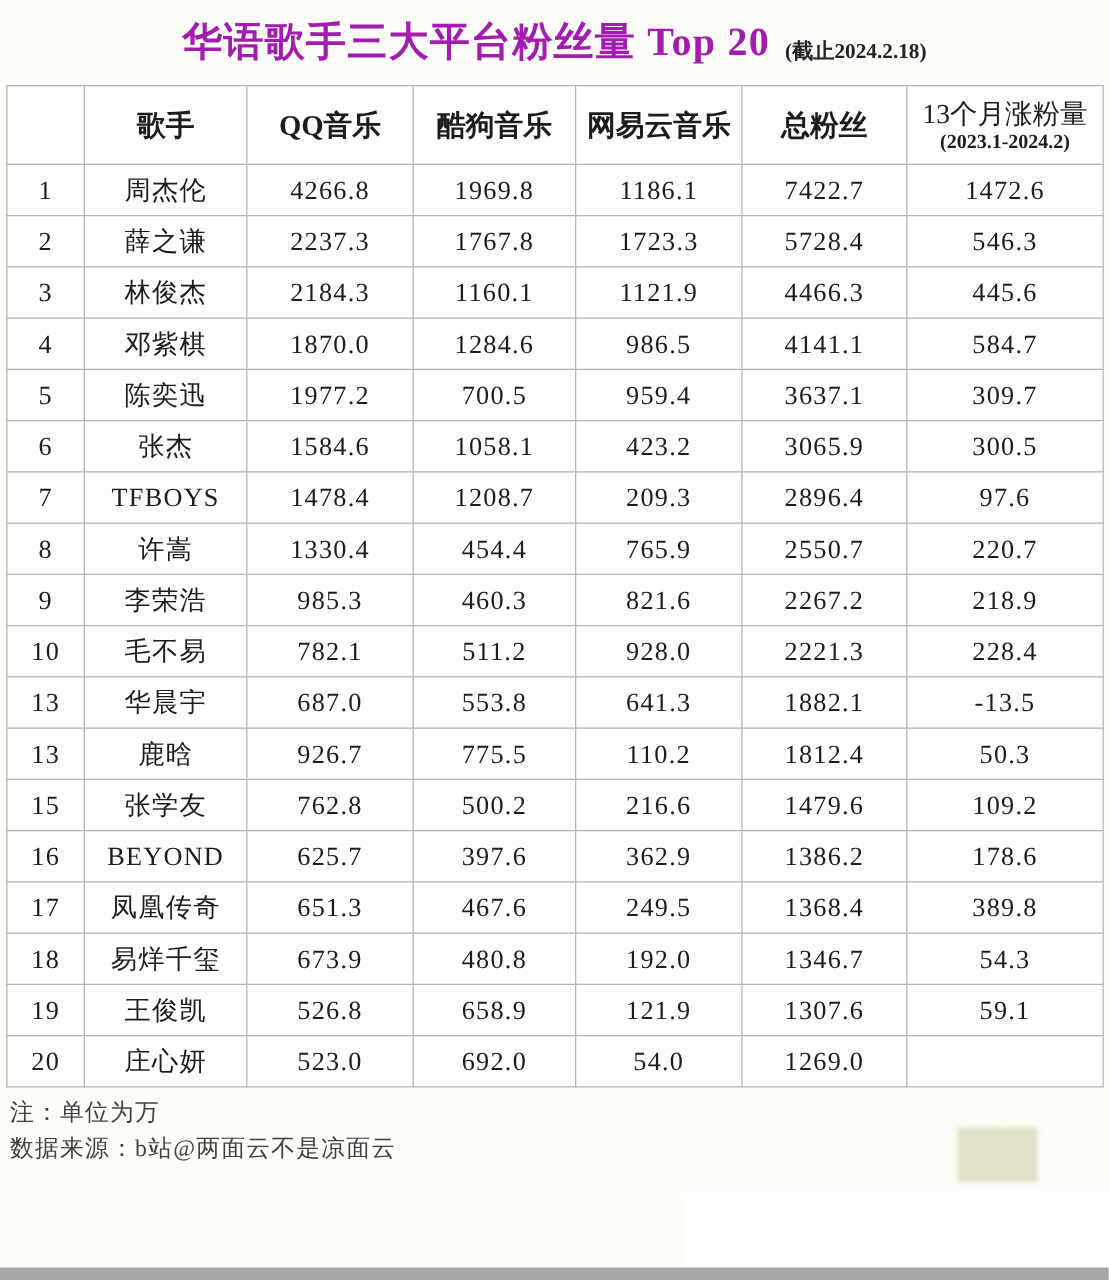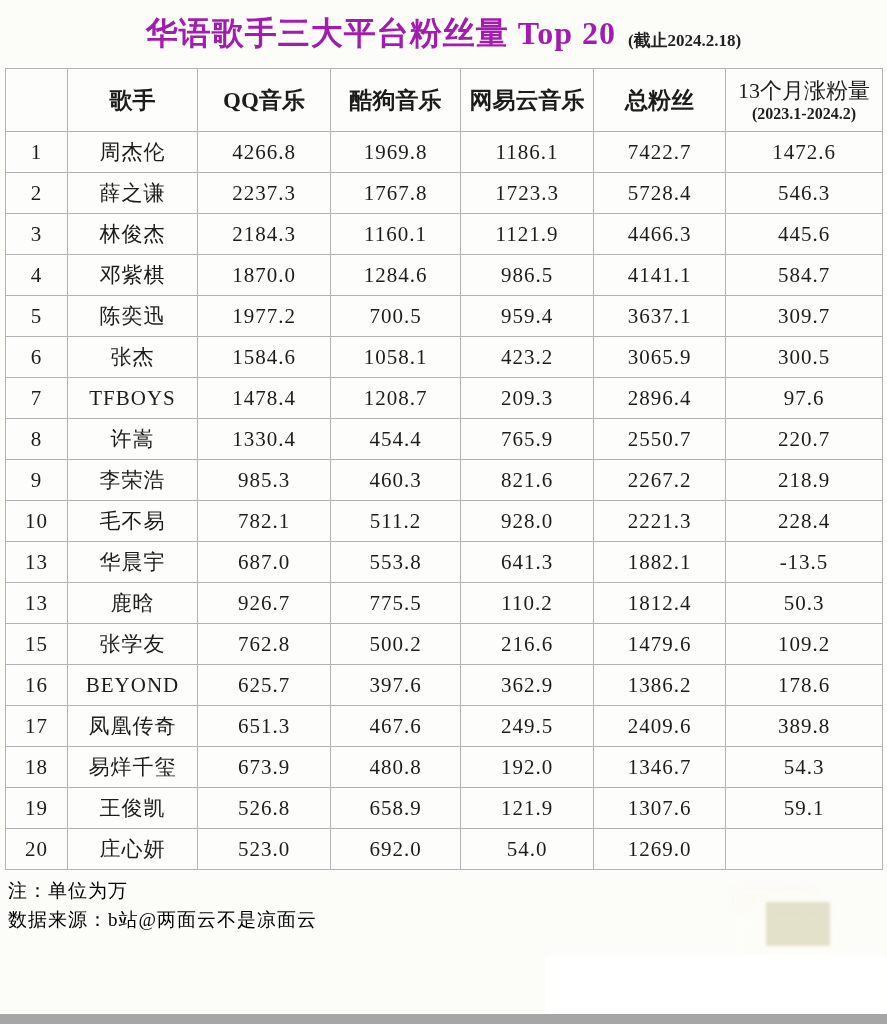--- a/index.html
+++ b/index.html
@@ -70,21 +70,21 @@
   th.c-netease { background: #f6cfd1; }
   td.c-netease { background: #f9dcde; margin-left: 46px; }
   th.c-growth  { background: #f8ecb8; }
   td.c-growth  { background: #fbf0c4; }
   .gh-main { font-size: 22px; font-weight: normal; line-height: 1.25; }
   .gh-sub  { font-size: 16px; font-weight: bold; line-height: 1.2; }
   .footer {
     margin: 6px 0 0 8px;
     font-size: 19px;
     line-height: 1.55;
-    color: #000000;
+    color: #404040;
     letter-spacing: 1px;
   }
   
   .wm-strip {
     position: absolute;
     left: 730px; top: 886px;
     width: 90px; height: 26px;
     background: rgba(252,250,244,0.85);
     border-radius: 8px;
     filter: blur(3px);
@@ -278,21 +278,21 @@
     <td class="c-netease">362.9</td>
     <td class="c-total">1386.2</td>
     <td class="c-growth">178.6</td>
   </tr>
         <tr>
     <td class="c-rank">17</td>
     <td class="c-singer">凤凰传奇</td>
     <td class="c-qq">651.3</td>
     <td class="c-kugou">467.6</td>
     <td class="c-netease">249.5</td>
-    <td class="c-total">2409.6</td>
+    <td class="c-total">1368.4</td>
     <td class="c-growth">389.8</td>
   </tr>
         <tr>
     <td class="c-rank">18</td>
     <td class="c-singer">易烊千玺</td>
     <td class="c-qq">673.9</td>
     <td class="c-kugou">480.8</td>
     <td class="c-netease">192.0</td>
     <td class="c-total">1346.7</td>
     <td class="c-growth">54.3</td>

